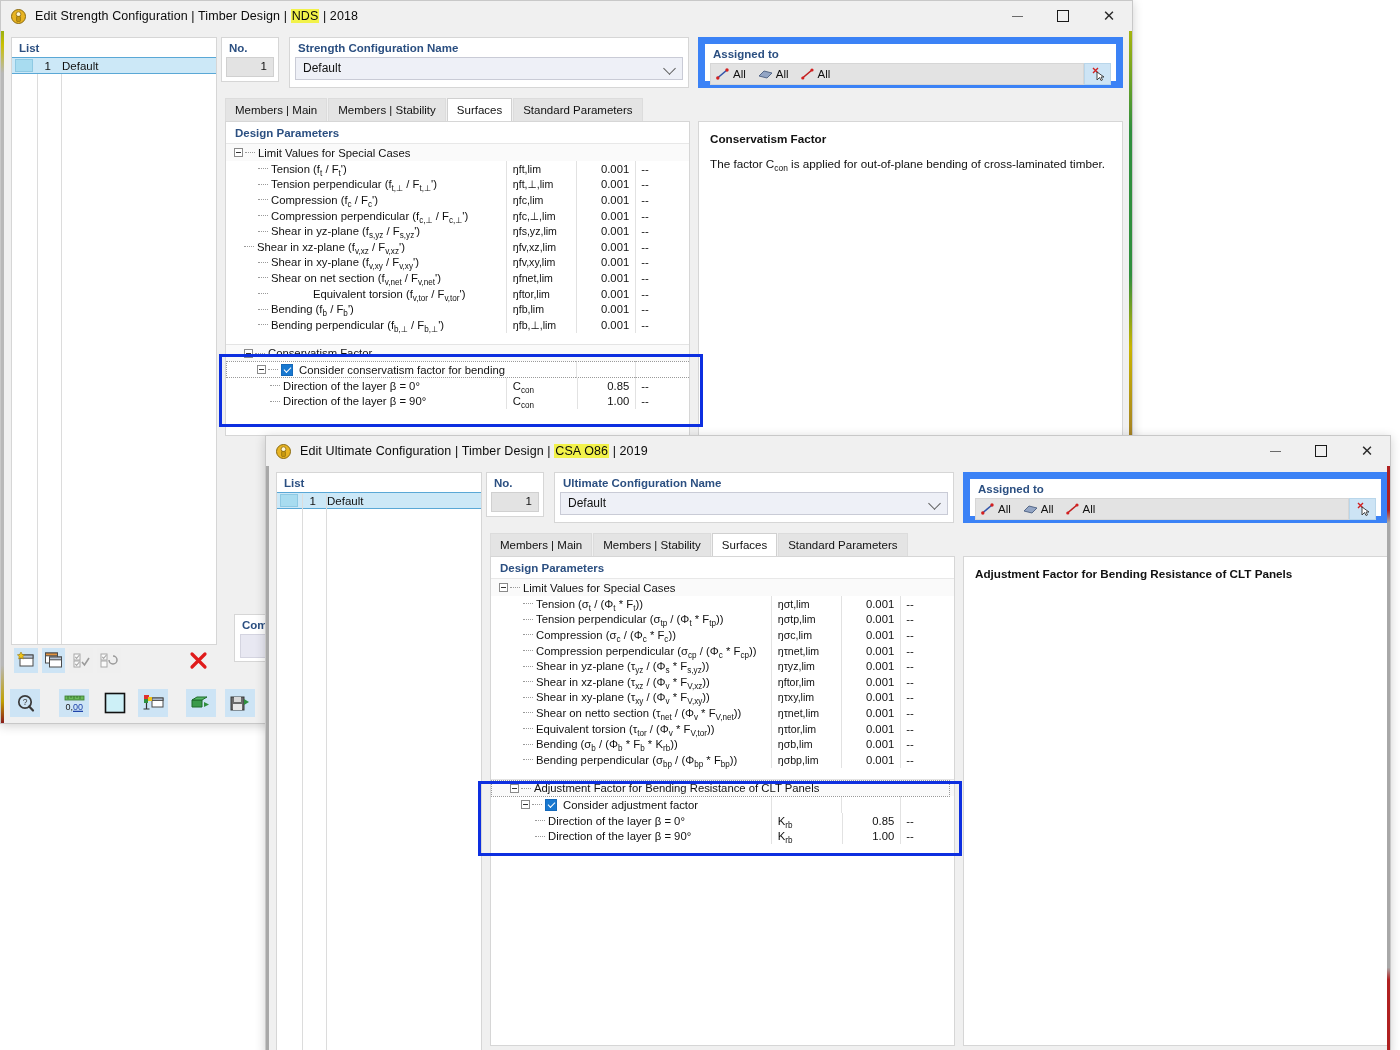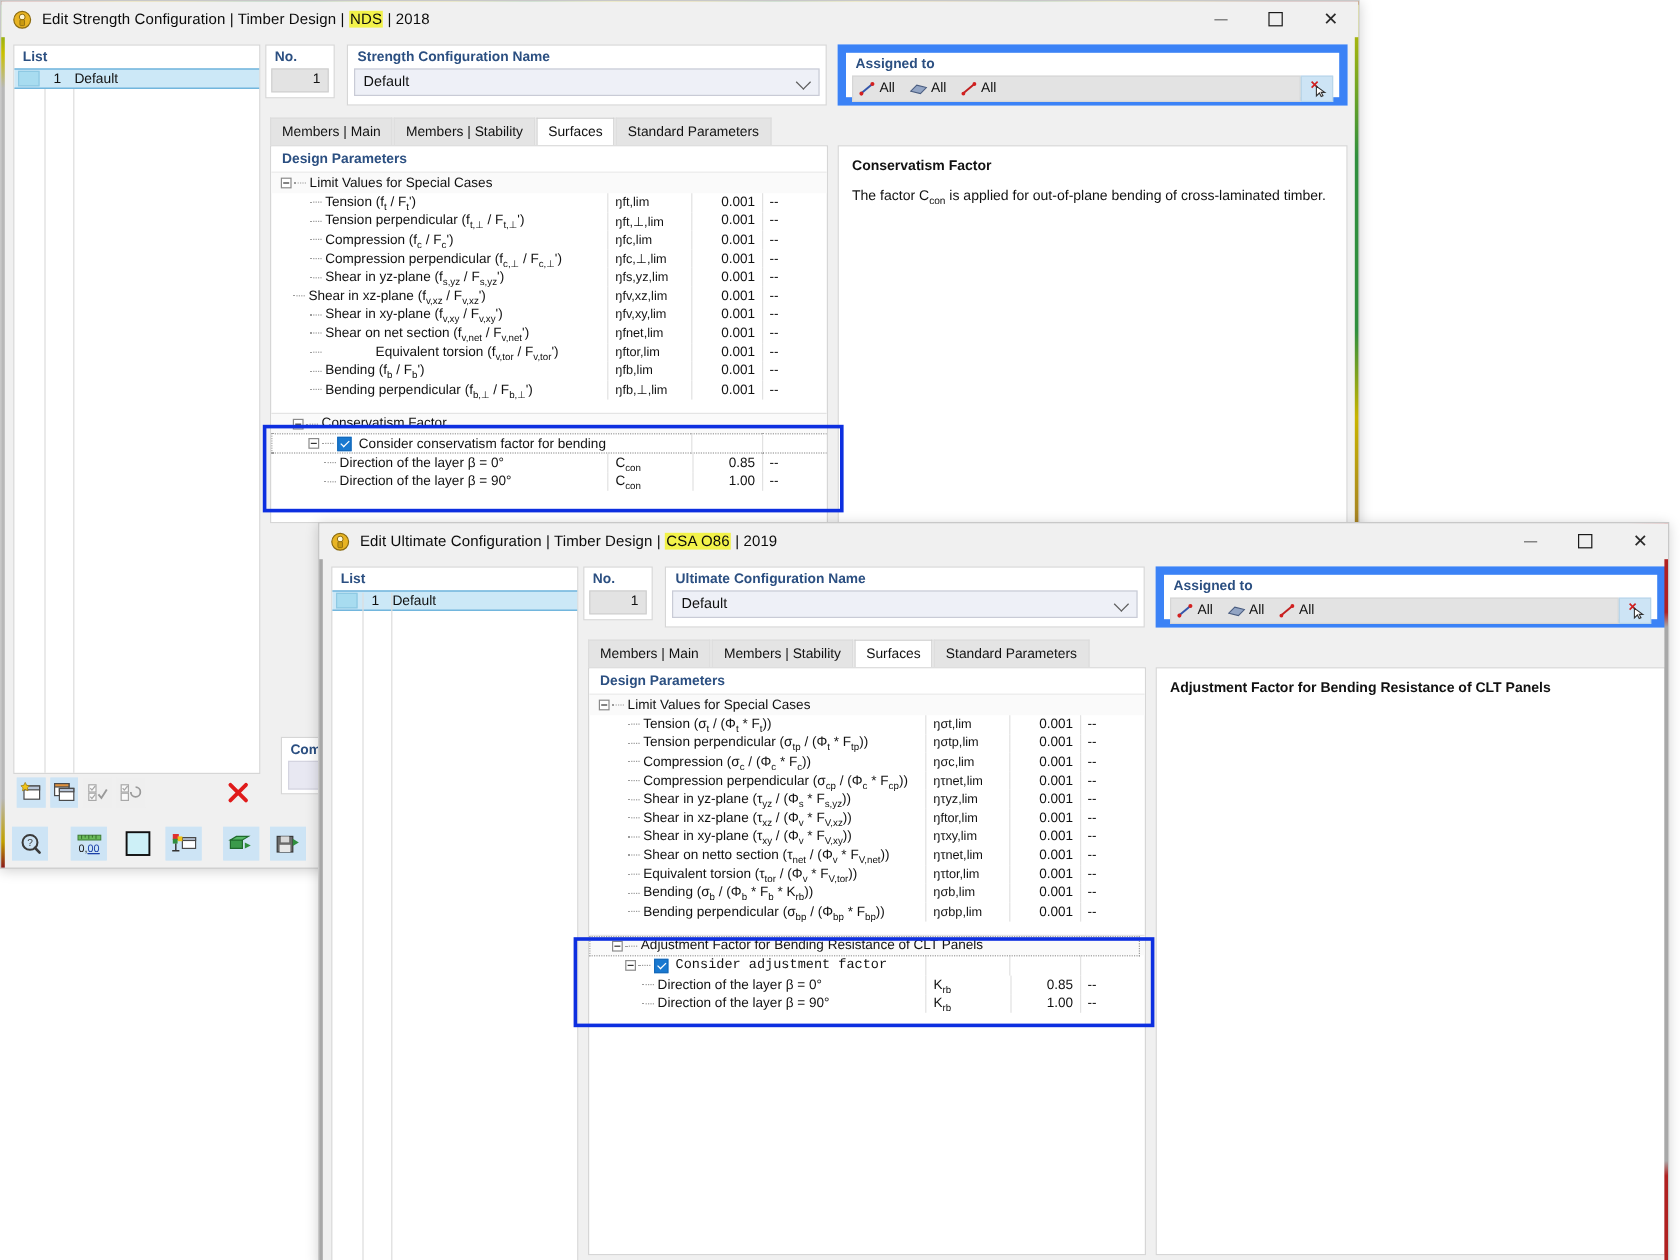--- a/index.html
+++ b/index.html
@@ -895,21 +895,21 @@
               <span class="expander"></span>
               <span class="dot-lead"></span>
               <span>Adjustment Factor for Bending Resistance of CLT Panels</span>
             </div>
           </div>
           <div class="grid-row" style="height:17px;">
             <div class="c1" style="width:281px; padding-left:30px;">
               <span class="expander"></span>
               <span class="dot-lead"></span>
               <span class="chk"></span>
-              <span style="margin-left:6px;font-family:Liberation Mono, monospace;">Consider adjustment factor</span>
+              <span style="margin-left:6px;">Consider adjustment factor</span>
             </div>
             <div class="c2" style="width:71px;"></div>
             <div class="c3" style="width:59px;"></div>
             <div class="c4" style="width:54px;"></div>
           </div>
           <div class="grid-row">
             <div class="c1" style="width:281px; padding-left:42px;">
               <span class="dot-lead"></span>
               <span>Direction of the layer β = 0°</span>
             </div>

